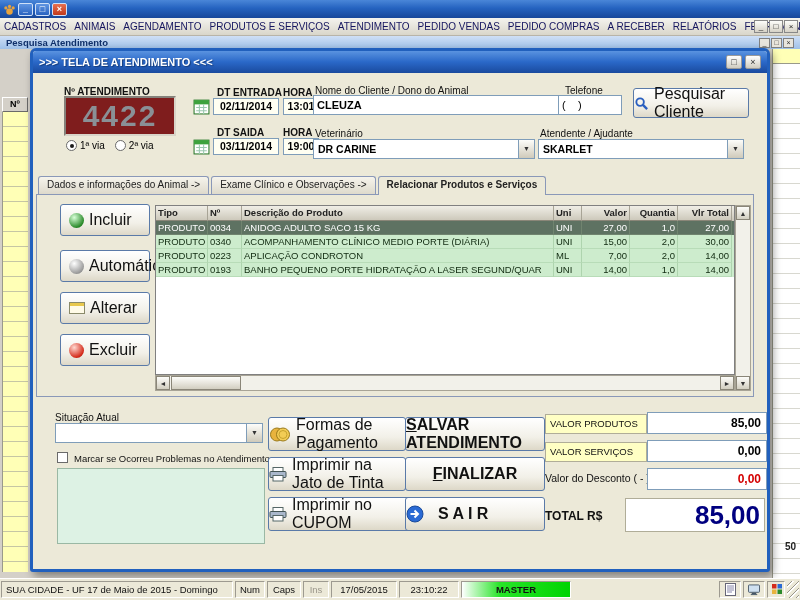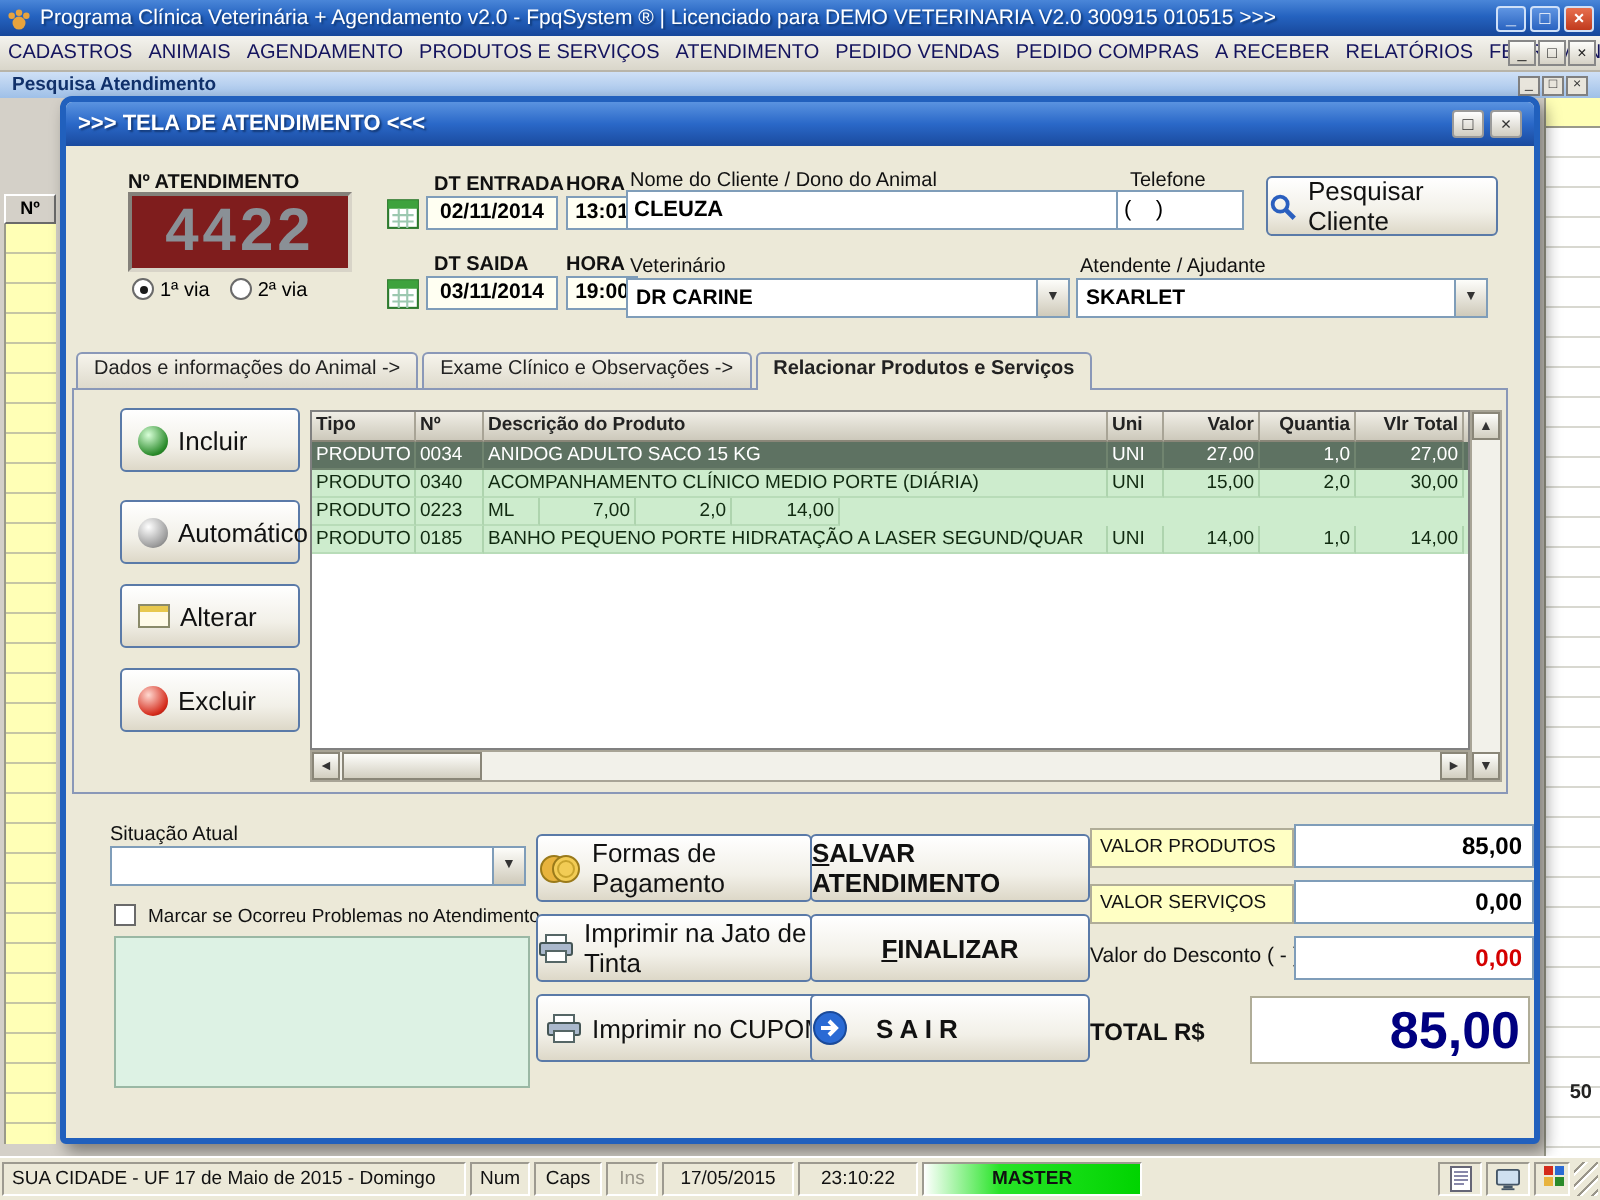--- a/index.html
+++ b/index.html
@@ -70,21 +70,21 @@
   .radlbl { font-size:10px; margin:0 10px 0 3px; }
 
   .combo { position:absolute; background:#fff; border:1px solid #7f9db9; font-size:10.5px; font-weight:bold;
     line-height:18px; padding:0 4px; }
   .combo .arrowbtn { position:absolute; right:0; top:0; bottom:0; width:16px;
     background:linear-gradient(180deg,#fdfdfa,#cfcaba); border-left:1px solid #7f9db9;
     font-size:7px; text-align:center; line-height:17px; color:#333; font-weight:normal; }
 
   .btn { position:absolute; border:1px solid #5a7aa8; border-radius:3px;
     background:linear-gradient(180deg,#ffffff 0%,#f2f0e8 60%,#ddd8c8 100%);
-    display:flex; align-items:center; justify-content:center; font-size:13px; color:#111; gap:5px; }
+    display:flex; align-items:center; justify-content:center; font-size:16px; color:#111; gap:5px; }
   .btn .ic { flex:0 0 auto; display:inline-flex; }
 
   
   .tabs { position:absolute; left:5px; top:103px; height:18px; display:flex; }
   .tab { border:1px solid #8a98b8; border-bottom:none; border-radius:3px 3px 0 0; background:linear-gradient(180deg,#f6f4ec,#dedacc);
     padding:2px 8px 0 8px; font-size:10px; margin-right:2px; color:#222; height:18px; }
   .tab.active { background:#ece9d8; font-weight:bold; height:19px; position:relative; z-index:3; }
   .tabpanel { position:absolute; left:3px; top:121px; width:718px; height:203px; border:1px solid #8a98b8; background:#ece9d8; }
 
   
@@ -146,21 +146,20 @@
 
   <div class="titlebar">
     <span style="display:inline-flex;">
       <svg width="13" height="13" viewBox="0 0 16 16">
           <circle cx="8" cy="10.5" r="4" fill="#e8a33d"></circle>
           <circle cx="3.5" cy="6" r="2" fill="#e8a33d"></circle>
           <circle cx="8" cy="4.2" r="2" fill="#e8a33d"></circle>
           <circle cx="12.5" cy="6" r="2" fill="#e8a33d"></circle>
         </svg>
     </span>
-    <span class="ttext">Programa Clínica Veterinária + Agendamento v2.0 - FpqSystem ® | Licenciado para  DEMO VETERINARIA V2.0 300915 010515 &gt;&gt;&gt;</span>
     <div class="winbtn">_</div>
     <div class="winbtn">□</div>
     <div class="winbtn close">×</div>
   </div>
 
   <div class="menubar">
     <span class="menuitem">CADASTROS</span>
     <span class="menuitem">ANIMAIS</span>
     <span class="menuitem">AGENDAMENTO</span>
     <span class="menuitem">PRODUTOS E SERVIÇOS</span>
@@ -308,28 +307,29 @@
             <span class="cell c1">0340</span>
             <span class="cell c2">ACOMPANHAMENTO CLÍNICO MEDIO PORTE (DIÁRIA)</span>
             <span class="cell c3">UNI</span>
             <span class="cell c4">15,00</span>
             <span class="cell c5">2,0</span>
             <span class="cell c6">30,00</span>
           </div>
           <div class="grow">
             <span class="cell c0">PRODUTO</span>
             <span class="cell c1">0223</span>
+            <span class="cell c2">APLICAÇÃO CONDROTON</span>
             <span class="cell c3">ML</span>
             <span class="cell c4">7,00</span>
             <span class="cell c5">2,0</span>
             <span class="cell c6">14,00</span>
           </div>
           <div class="grow">
             <span class="cell c0">PRODUTO</span>
-            <span class="cell c1">0185</span>
+            <span class="cell c1">0193</span>
             <span class="cell c2">BANHO PEQUENO PORTE HIDRATAÇÃO A LASER SEGUND/QUAR</span>
             <span class="cell c3">UNI</span>
             <span class="cell c4">14,00</span>
             <span class="cell c5">1,0</span>
             <span class="cell c6">14,00</span>
           </div>
         </div>
 
         <div class="vscroll">
           <div class="sbtn" style="left:0; top:0;">▲</div>

